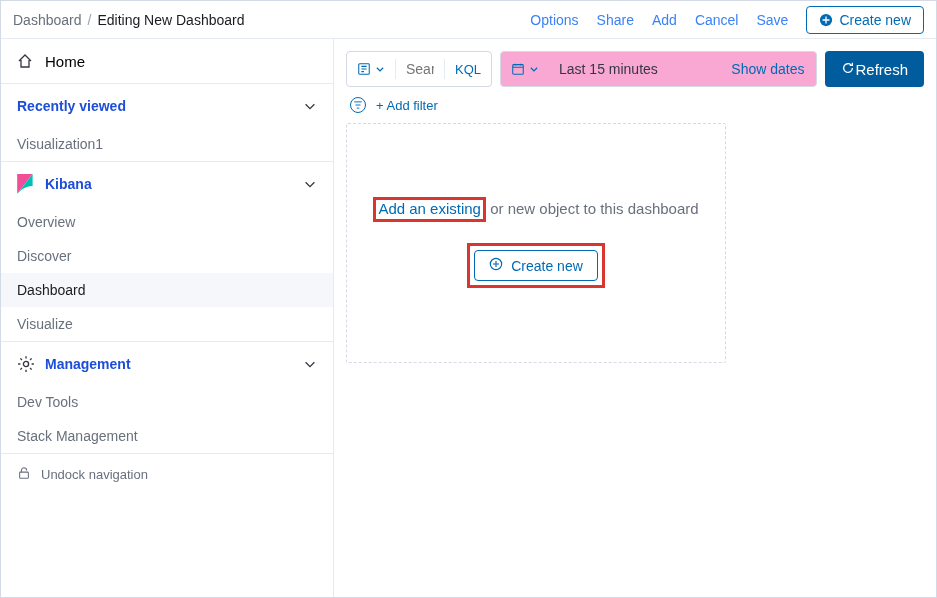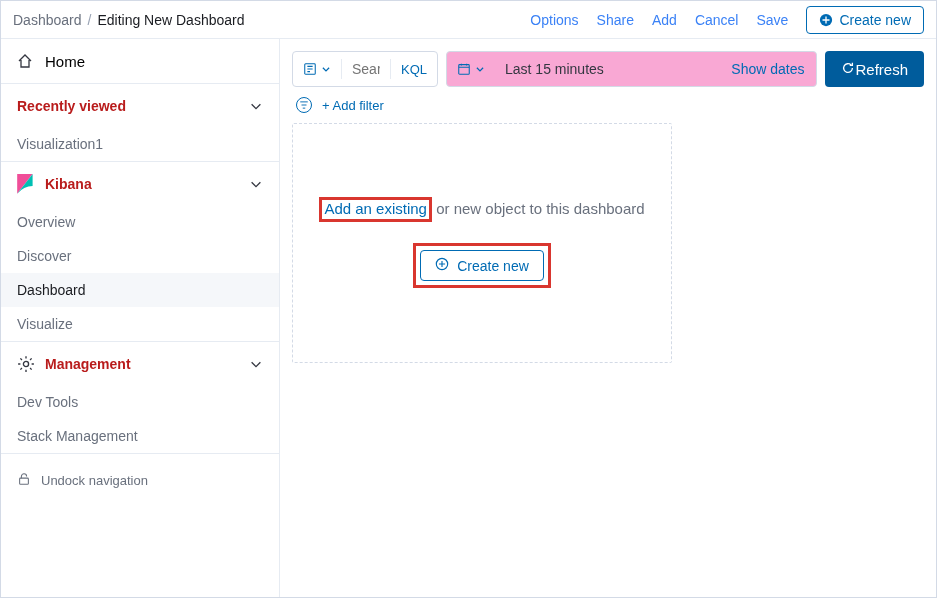--- a/index.html
+++ b/index.html
@@ -9,30 +9,30 @@
     .breadcrumb { display: flex; align-items: center; gap: 6px; color: #69707d; }
     .breadcrumb .current { color: #1a1c21; }
     .breadcrumb .sep { color: #98a2b3; }
     .topbar-actions { display: flex; align-items: center; gap: 18px; }
     .topbar-actions .link { color: #3b82f6; cursor: pointer; font-size: 14px; }
     .btn-outline { display: inline-flex; align-items: center; gap: 6px; border: 1px solid #006bb4; color: #006bb4; padding: 5px 12px; border-radius: 4px; cursor: pointer; font-size: 14px; background: #fff; }
     .plus-icon { display:inline-flex; width:14px; height:14px; }
     
     .layout { display: flex; height: calc(100% - 38px); }
     
-    .sidebar { width: 279px; border-right: 1px solid #e6ebf2; display: flex; flex-direction: column; font-size: 14px; }
+    .sidebar { width: 333px; border-right: 1px solid #e6ebf2; display: flex; flex-direction: column; font-size: 14px; }
     .sidebar-row { display: flex; align-items: center; padding: 0 16px; height: 44px; cursor: pointer; }
     .sidebar-row.home { font-size: 15px; }
     .sidebar-row .icon-slot { width: 20px; display:inline-flex; margin-right:8px; }
-    .sidebar-section-header { display: flex; align-items: center; justify-content: space-between; padding: 0 16px; height: 44px; font-weight: 600; border-top: 1px solid #e6ebf2; cursor: pointer; color:#b91c1c; }
+    .sidebar-section-header { display: flex; align-items: center; justify-content: space-between; padding: 0 16px; height: 44px; font-weight: 600; border-top: 1px solid #e6ebf2; cursor: pointer; color:#1d4ed8; }
     .sidebar-section-header .left { display:flex; align-items:center; gap:8px; }
     .sidebar-item { padding: 9px 16px; color: #69707d; cursor: pointer; font-size: 14px; }
     .sidebar-item.active { background: #f5f7fa; color: #1a1c21; }
     .chevron { width:14px; height:14px; display:inline-flex; }
-    .sidebar-footer { border-top: 1px solid #e6ebf2; display:flex; align-items:center; gap:10px; padding: 18px 16px; color:#69707d; font-size:13px; cursor:pointer; }
+    .sidebar-footer { border-top: 1px solid #e6ebf2; display:flex; align-items:center; gap:10px; padding: 12px 16px; color:#69707d; font-size:13px; cursor:pointer; }
     .kibana-logo { width:20px; height:20px; display:inline-block; }
     
     .main { flex: 1; padding: 12px; }
     .controls-row { display:flex; gap:8px; margin-bottom:8px; }
     .qbox { display:flex; align-items:center; border:1px solid #d3dae6; border-radius:4px; background:#fff; height:36px; }
     .qbox .seg { display:flex; align-items:center; padding:0 10px; height:100%; }
     .qbox .divider { border-left:1px solid #e6ebf2; height:60%; }
     .search-seg { display:flex; align-items:center; flex:1; }
     .search-seg input { border:none; outline:none; font-size:14px; color:#69707d; padding:0 10px; width:100%; background:transparent; }
     .kql { color:#006bb4; font-size:13px; padding:0 10px; cursor:pointer; }

